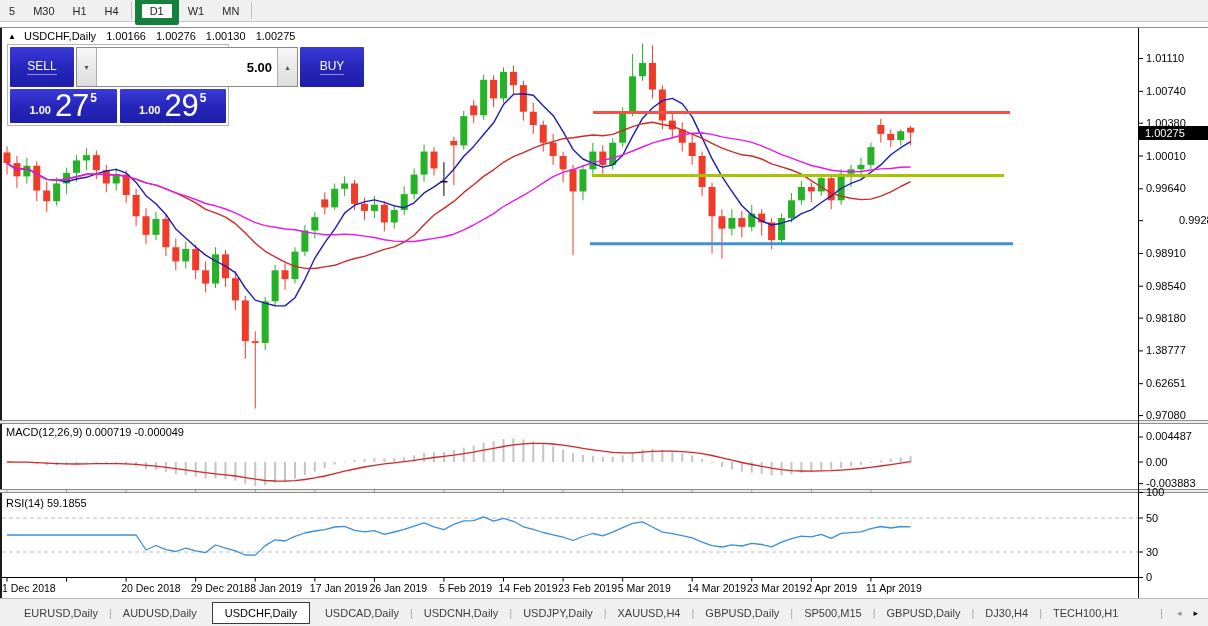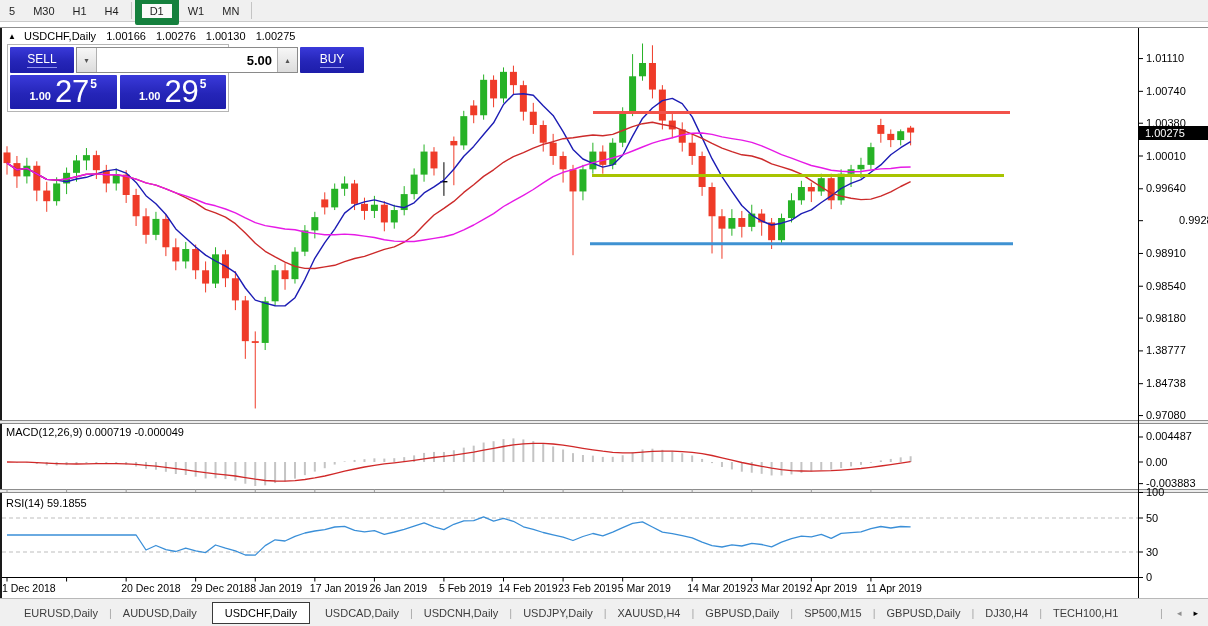--- a/index.html
+++ b/index.html
@@ -16,21 +16,21 @@
   .tb-sep{width:1px;height:17px;background:#c4c4c4;margin:0 3px;}
 
   
   #quote-header{left:8px;top:30px;font-size:11px;color:#000;white-space:nowrap;}
   #quote-header .tri{font-size:8px;position:relative;top:-1px;}
   #quote-header .sym{margin-left:5px;}
   #quote-header .num{margin-left:7px;}
 
   
   #trade-panel{left:7px;top:44px;width:216px;background:#fff;border:1px solid #b5b5b5;padding:2px;z-index:4;}
-  .tp-row1{display:flex;height:26px;gap:2px;}
+  .tp-row1{display:flex;height:40px;gap:2px;}
   .tp-btn{flex:0 0 64px;background:linear-gradient(180deg,#3a3ada 0%,#2525b8 55%,#1d1daa 100%);
     color:#fff;font-size:12px;display:flex;align-items:center;justify-content:center;position:relative;cursor:pointer;border-radius:1px;}
   .tp-btn .lbl{border-bottom:1px solid #8d8df0;padding-bottom:1px;}
   .tp-spin{flex:1;display:flex;border:1px solid #8a8a8a;background:#fff;box-sizing:border-box;}
   .sp-btn{width:19px;background:linear-gradient(180deg,#f7f7f7,#dcdcdc);display:flex;align-items:center;justify-content:center;
     font-size:8px;color:#555;cursor:pointer;}
   .sp-btn.dn{border-right:1px solid #b0b0b0;}
   .sp-btn.up{border-left:1px solid #b0b0b0;}
   #vol-input{flex:1;border:none;outline:none;text-align:right;padding:0 5px 0 0;font-size:13px;font-weight:bold;
     font-family:"Liberation Sans",sans-serif;min-width:0;}
@@ -512,21 +512,21 @@
 <div class="tick-label" style="top: 52.0627px;">1.01110</div>
     <div class="tick-label" style="top: 84.8401px;">1.00740</div>
     <div class="tick-label" style="top: 116.732px;">1.00380</div>
     <div class="tick-label" style="top: 149.509px;">1.00010</div>
     <div class="tick-label" style="top: 182.286px;">0.99640</div>
     <div class="tick-label" style="top: 214.178px; margin-left: 33px;">0.99280</div>
     <div class="tick-label" style="top: 246.955px;">0.98910</div>
     <div class="tick-label" style="top: 279.733px;">0.98540</div>
     <div class="tick-label" style="top: 311.624px;">0.98180</div>
     <div class="tick-label" style="top: 344.402px;">1.38777</div>
-    <div class="tick-label" style="top: 377.179px;">1.84738</div>
+    <div class="tick-label" style="top: 377.179px;">0.62651</div>
     <div class="tick-label" style="top: 409.071px;">0.97080</div>
     <div class="tick-label" style="top: 430.498px;">0.004487</div>
     <div class="tick-label" style="top: 455.5px;">0.00</div>
     <div class="tick-label" style="top: 477.136px;">-0.003883</div>
     <div class="tick-label" style="top: 486px;">100</div>
     <div class="tick-label" style="top: 511.5px;">50</div>
     <div class="tick-label" style="top: 545.5px;">30</div>
     <div class="tick-label" style="top: 571px;">0</div>
     <div class="date-label" style="left: 2px;">1 Dec 2018</div>
     <div class="date-label" style="left: 50px; margin-top: 24px;">11 Dec 2018</div>

